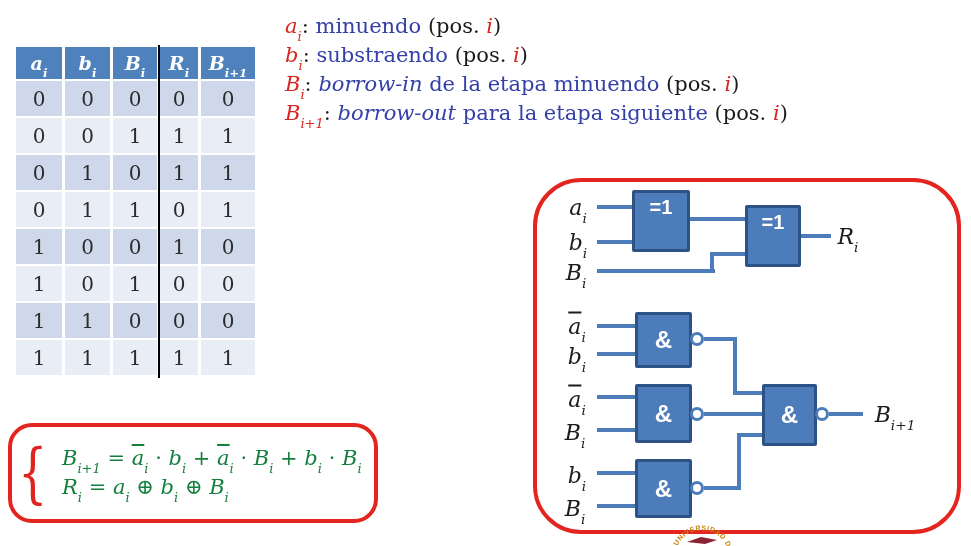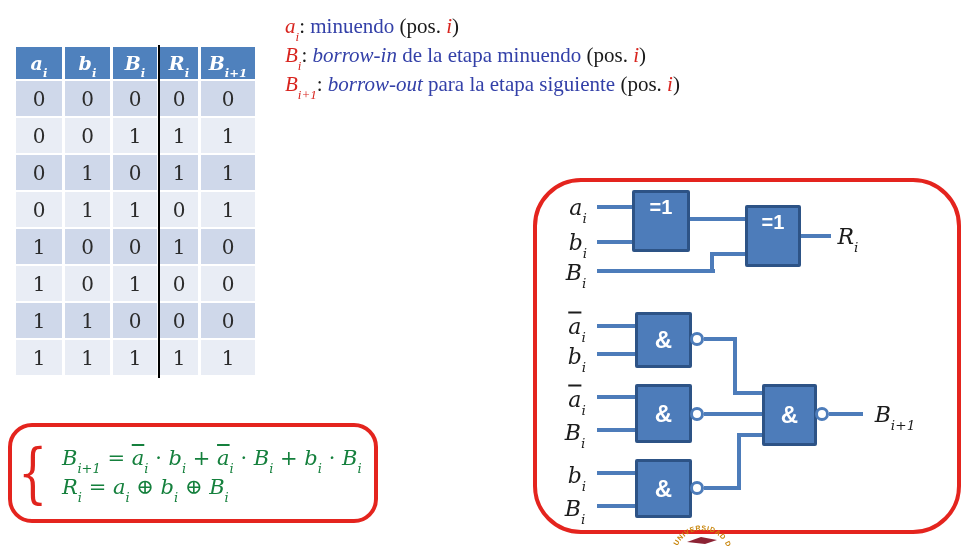--- a/index.html
+++ b/index.html
@@ -29,21 +29,21 @@
 
   sub.s { font-size:0.62em; font-style:italic; position:relative; bottom:-0.18em; line-height:0; }
   .ov { text-decoration:overline; }
   .it { font-style:italic; }
   .cr { color:#d8251f; }
   .cb { color:#3340a8; }
   .ck { color:#1a1a1a; }
 
   
   .legend { position:absolute; left:285px; top:12px; font-size:21px; }
-  .legend .lline { height:29px; line-height:29px; white-space:nowrap;font-family:Liberation Serif, serif; }
+  .legend .lline { height:29px; line-height:29px; white-space:nowrap; }
 
   
   .eqbox {
     position:absolute; left:8px; top:423px; width:370px; height:100px;
     border:4px solid #e4241e; border-radius:24px;
     display:flex; align-items:center; padding-left:6px;
   }
   .brace { font-size:66px; color:#e0241d; line-height:0.9;
            transform:scaleX(.7); transform-origin:left center; }
   .eqlines { margin-left:2px; }
@@ -148,20 +148,21 @@
             <td>1</td>
             <td>1</td>
           </tr>
         </tbody>
     </table>
   </div>
   <div class="tdivider"></div>
 
   <div class="legend" id="legend">
       <div class="lline"><span class="it cr">a</span><sub class="s it cr">i</sub><span class="ck">: </span><span class="cb">minuendo </span><span class="ck">(pos. </span><span class="it cr">i</span><span class="ck">)</span></div>
+      <div class="lline"><span class="it cr">b</span><sub class="s it cr">i</sub><span class="ck">: </span><span class="cb">substraendo </span><span class="ck">(pos. </span><span class="it cr">i</span><span class="ck">)</span></div>
       <div class="lline"><span class="it cr">B</span><sub class="s it cr">i</sub><span class="ck">: </span><span class="it cb">borrow-in</span><span class="cb"> de la etapa minuendo </span><span class="ck">(pos. </span><span class="it cr">i</span><span class="ck">)</span></div>
       <div class="lline"><span class="it cr">B</span><sub class="s it cr">i+1</sub><span class="ck">: </span><span class="it cb">borrow-out</span><span class="cb"> para la etapa siguiente </span><span class="ck">(pos. </span><span class="it cr">i</span><span class="ck">)</span></div>
     </div>
 
   <div class="eqbox">
     <span class="brace">{</span>
     <div class="eqlines" id="eqlines">
         <div class="eqline"><span class="it">B</span><sub class="s it">i+1</sub><span> = </span><span class="it ov">a</span><sub class="s it">i</sub><span> · </span><span class="it">b</span><sub class="s it">i</sub><span> + </span><span class="it ov">a</span><sub class="s it">i</sub><span> · </span><span class="it">B</span><sub class="s it">i</sub><span> + </span><span class="it">b</span><sub class="s it">i</sub><span> · </span><span class="it">B</span><sub class="s it">i</sub></div>
         <div class="eqline"><span class="it">R</span><sub class="s it">i</sub><span> = </span><span class="it">a</span><sub class="s it">i</sub><span> ⊕ </span><span class="it">b</span><sub class="s it">i</sub><span> ⊕ </span><span class="it">B</span><sub class="s it">i</sub></div>
       </div>

